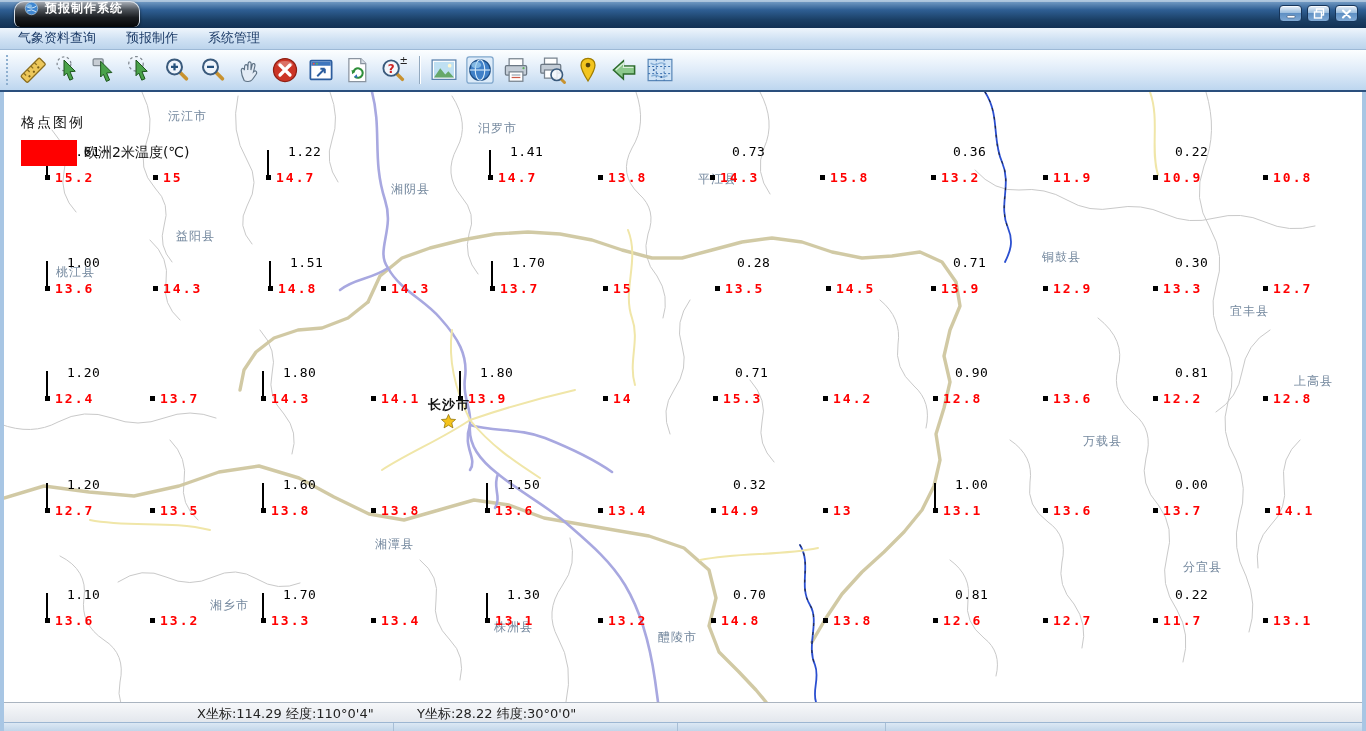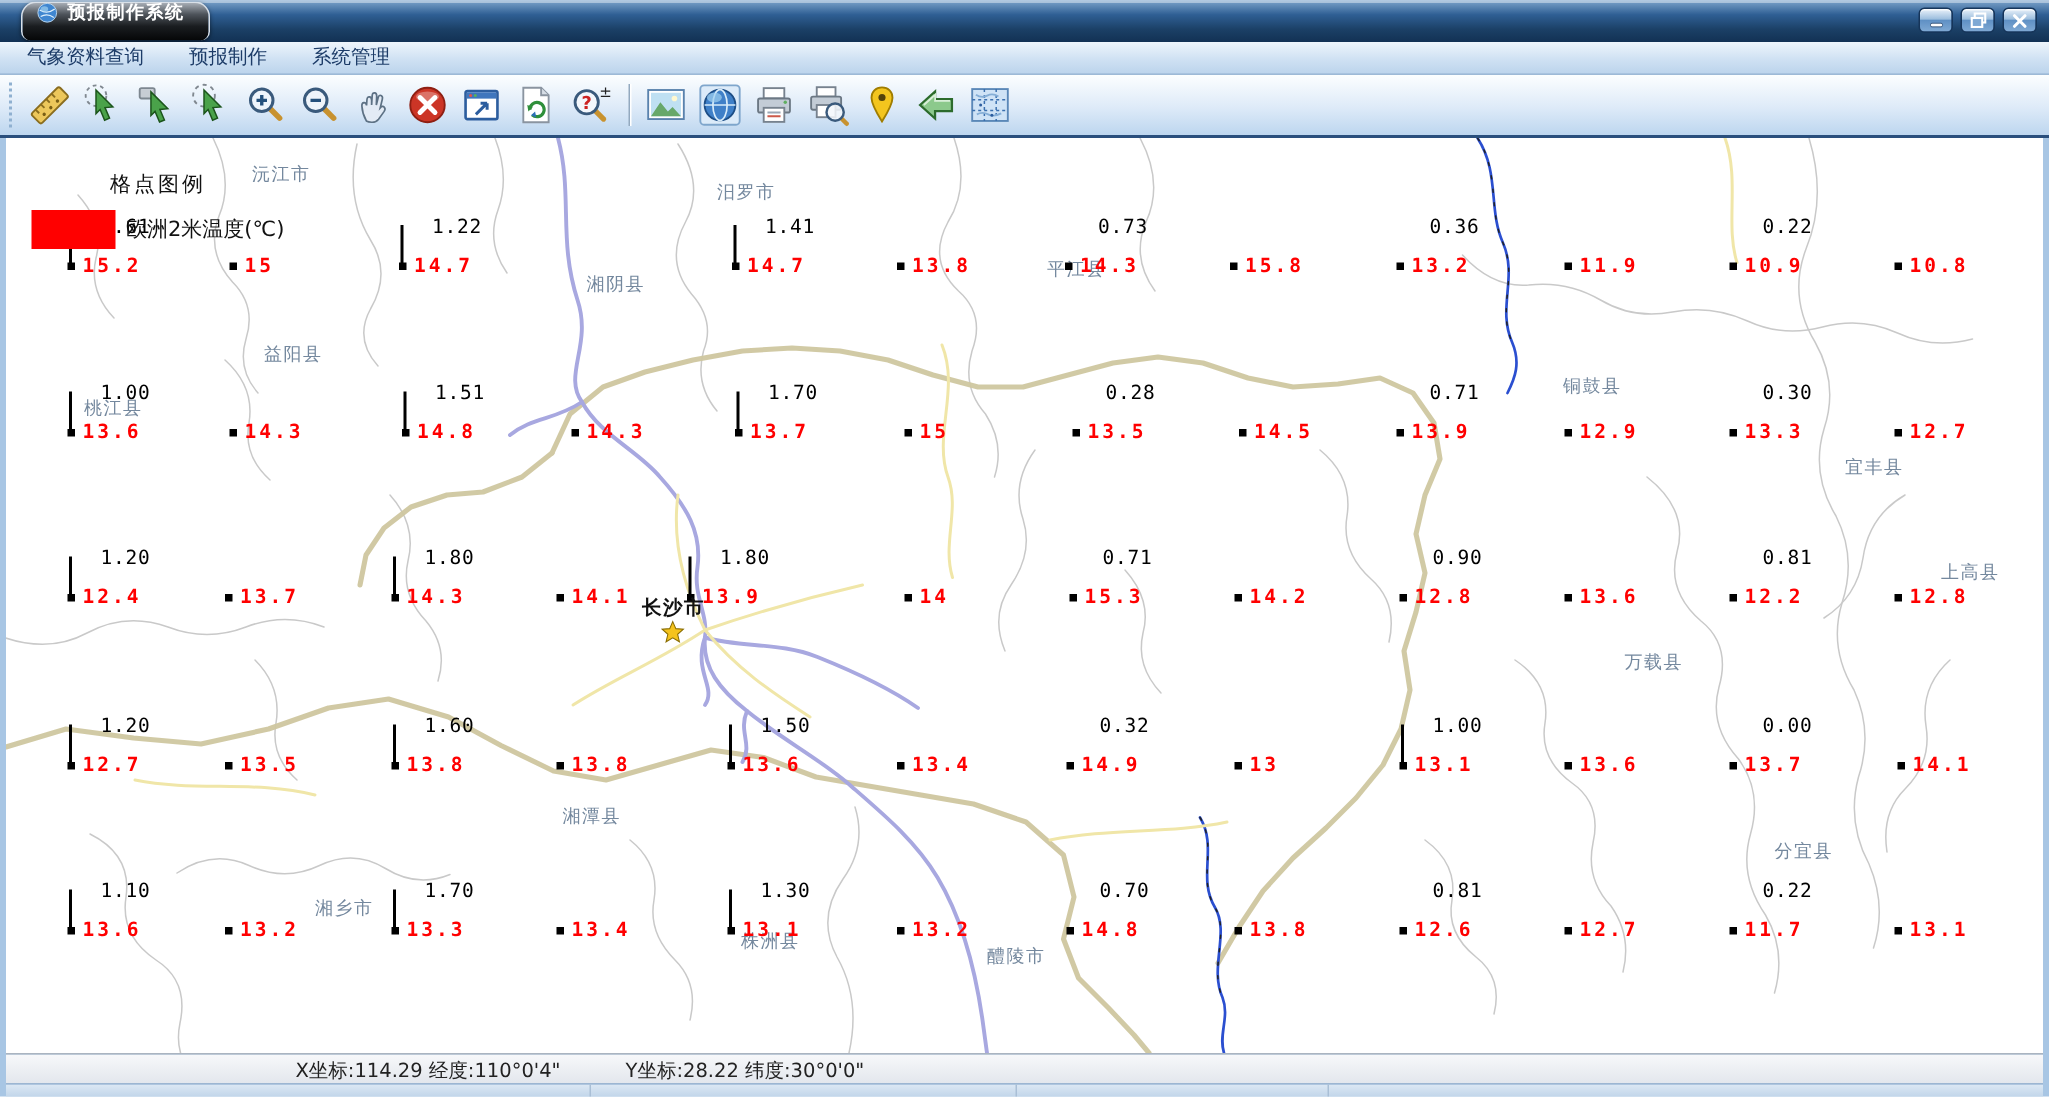--- a/index.html
+++ b/index.html
@@ -48,21 +48,21 @@
           font-size:13px; font-weight:bold; color:#f00; letter-spacing:2px; white-space:nowrap; }
 
   .place { position:absolute; z-index:2; font-size:12px; color:#74889e; letter-spacing:1px; white-space:nowrap; }
 
   .city-marker { position:absolute; left:424px; top:304px; z-index:3; width:0; height:0; }
   .city-label { position:absolute; left:0; top:0; font-size:13px; font-weight:bold; color:#111;
     letter-spacing:1px; white-space:nowrap; }
   .city-star { position:absolute; left:12px; top:17px; }
 
   
-  .legend { position:absolute; left:17px; top:22px; z-index:5;text-align:center; }
+  .legend { position:absolute; left:17px; top:22px; z-index:5; }
   .legend-title { font-size:14px; color:#111; letter-spacing:2px; margin-bottom:8px; white-space:nowrap; }
   .legend-row { display:flex; align-items:center; margin-bottom:4px; }
   .swatch { width:56px; height:26px; margin-right:7px; }
   .legend-label { font-size:14px; color:#111; white-space:nowrap; }
 
   
   .statusbar { position:absolute; left:4px; top:702px; width:1358px; height:20px;
     background:linear-gradient(#f7f8fa 0%, #e3e7ed 100%); border-top:1px solid #aab4c0; z-index:6; }
   .status-text { position:absolute; top:2px; font-size:13px; color:#222; white-space:nowrap; }
   .bottom-strip { position:absolute; left:4px; top:722px; width:1358px; height:9px;

